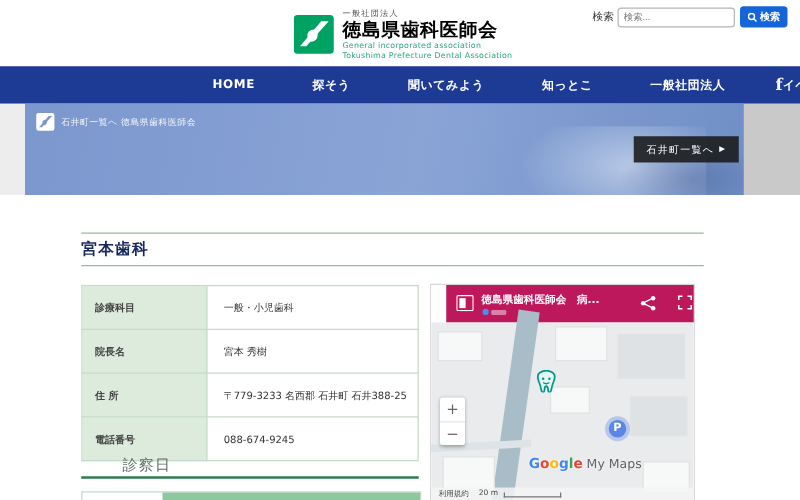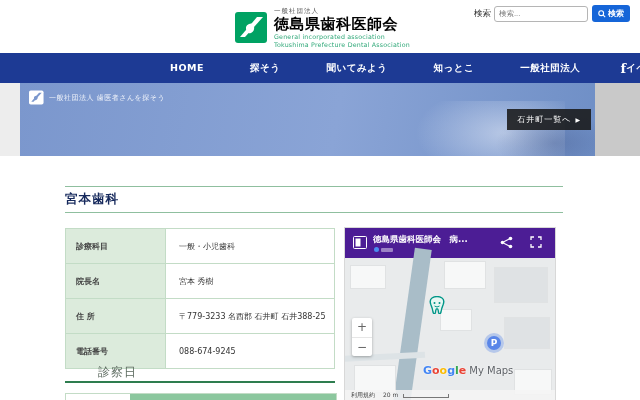--- a/index.html
+++ b/index.html
@@ -51,21 +51,21 @@
   .info-table td.lbl{background:#dcebdc;color:#444;font-weight:bold;width:88px;padding-left:10px;}
   .info-table td.val{background:#fff;color:#333;padding-left:13px;}
 
   .sched-head{position:absolute;left:65px;top:364px;font-size:12px;color:#5d6b60;letter-spacing:1px;padding-left:33px;}
   .sched-rule{position:absolute;left:65px;top:381px;width:270px;height:0;border-top:2px solid #2e7d4f;}
   .sched-sliver{position:absolute;left:65px;top:393px;width:270px;height:7px;border:1px solid #c3dcc6;background:#fff;}
   .sched-sliver .green{position:absolute;left:64px;top:0;right:0;bottom:0;background:#8cc79e;}
 
   
   .map-card{position:absolute;left:345px;top:228px;width:210px;height:172px;overflow:hidden;box-shadow:0 0 0 1px #d8d8d8;}
-  .map-header{position:absolute;left:0;top:0;width:210px;height:30px;background:#4c1d95;padding-left:28px;}
+  .map-header{position:absolute;left:12px;top:0;width:210px;height:30px;background:#be185d;padding-left:28px;}
   .map-panel-icon{position:absolute;left:8px;top:8px;cursor:pointer;}
   .map-title{position:absolute;left:28px;top:6px;color:#fff;font-size:8.5px;font-weight:bold;white-space:nowrap;max-width:120px;overflow:hidden;}
   .map-sub{position:absolute;left:29px;top:19px;display:flex;align-items:center;}
   .map-sub .dot{width:5px;height:5px;border-radius:50%;background:#4a8df0;}
   .map-sub .smudge{width:12px;height:4px;background:rgba(255,255,255,.45);margin-left:2px;border-radius:1px;}
   .map-share{position:absolute;left:155px;top:8px;cursor:pointer;}
   .map-full{position:absolute;left:185px;top:8px;cursor:pointer;}
 
   .map-body{position:absolute;left:0;top:30px;width:210px;height:142px;background:#e9ebec;}
   .bld{position:absolute;background:#f7f8f8;box-shadow:0 0 0 1px #e0e2e3;}
@@ -133,21 +133,21 @@
   </div>
 
   <div class="hero-band">
     <div class="hero">
       <div class="hero-logo">
         <svg viewBox="0 0 33 33">
           <rect x="0" y="1" width="32" height="31" rx="4" fill="#ffffff"></rect>
           <path d="M5 26 L22 6 L28 6 L10 26 Z" fill="#7b97cd"></path>
           <path d="M12 21 q-3 -6 2 -8 q4 -1.5 5 2 q1 5 -3 7 q-3 1 -4 -1 Z" fill="#7b97cd"></path>
         </svg>
-        <span class="hero-logo-text">一般社団法人 歯医者さんを探そう</span>
+        <span class="hero-logo-text">石井町一覧へ 徳島県歯科医師会</span>
       </div>
       <div class="hero-btn">
         <span>石井町一覧へ</span>
         <span class="arr">▶</span>
       </div>
     </div>
   </div>
 
   <div class="clinic-rule" style="top:186px;"></div>
   <div class="clinic-name">宮本歯科</div>

